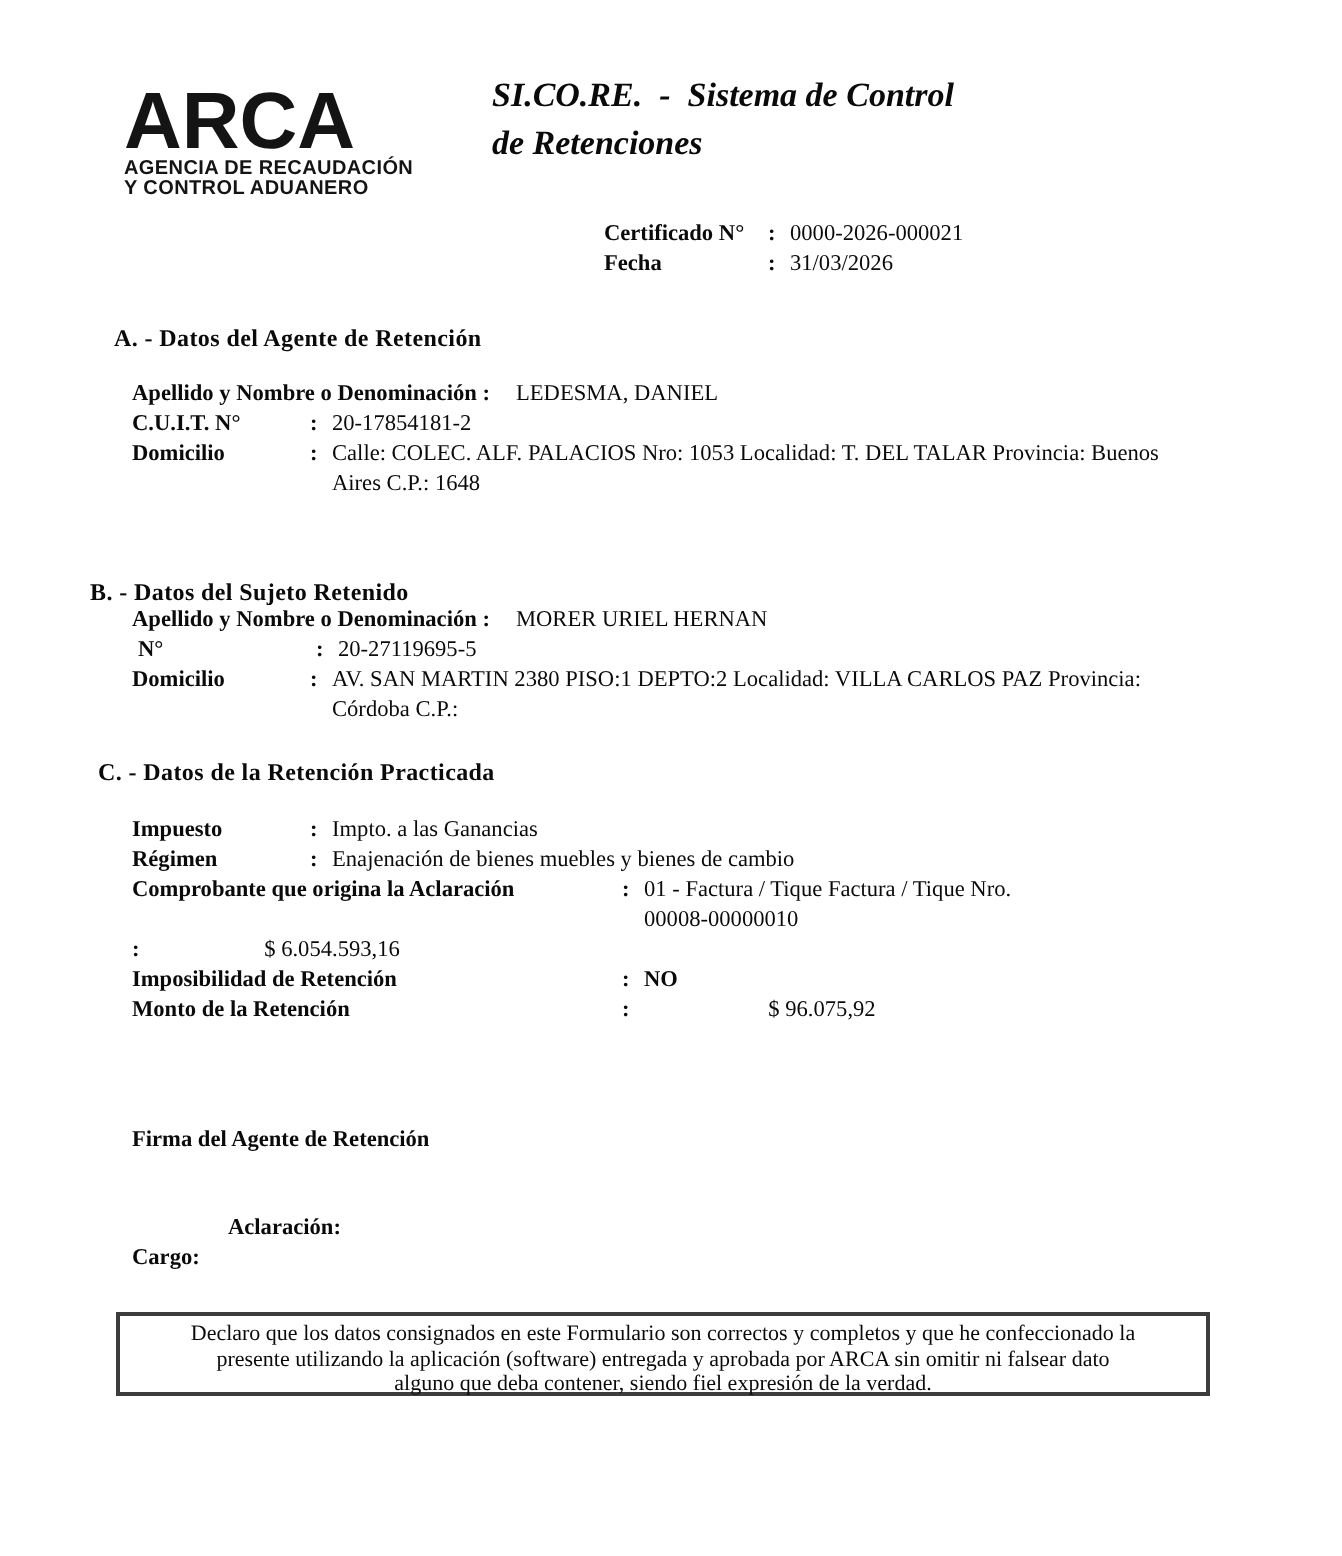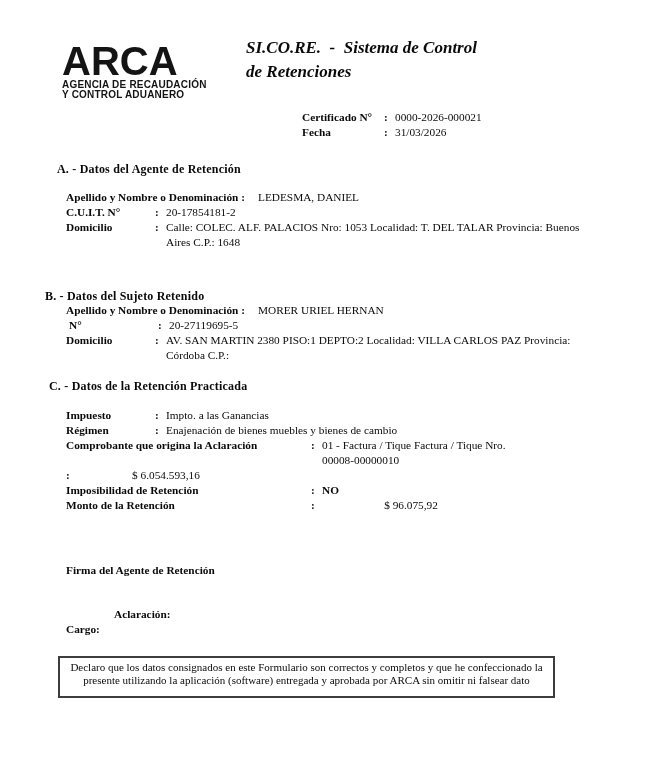--- a/index.html
+++ b/index.html
@@ -49,21 +49,21 @@
   .val-lines div{white-space:nowrap;}
   .amount{width:178px;text-align:center;}
 
   
   .firma{left:66px;top:563px;font-weight:bold;}
   .aclaracion{left:66px;top:607px;font-weight:bold;margin-left:48px;}
   .cargo{left:66px;top:622px;font-weight:bold;}
 
   
   .decl-box{
-    left:58px;top:656px;width:497px;height:42px;box-sizing:border-box;
+    left:58px;top:656px;width:547px;height:42px;box-sizing:border-box;
     border:2px solid #3d3d3d;text-align:center;
     font-size:11px;line-height:12.6px;padding-top:3px;
   }
 </style>
 </head>
 <body>
 
 <div class="abs logo">
   <div class="logo-name">ARCA</div>
   <div class="logo-caption">AGENCIA DE RECAUDACIÓN</div>
@@ -169,13 +169,14 @@
   </div>
 </div>
 
 <div class="abs firma">Firma del Agente de Retención</div>
 <div class="abs aclaracion">Aclaración:</div>
 <div class="abs cargo">Cargo:</div>
 
 <div class="abs decl-box">
   <div>Declaro que los datos consignados en este Formulario son correctos y completos y que he confeccionado la</div>
   <div>presente utilizando la aplicación (software) entregada y aprobada por ARCA sin omitir ni falsear dato</div>
+  <div>alguno que deba contener, siendo fiel expresión de la verdad.</div>
 </div>
 
 </body></html>

